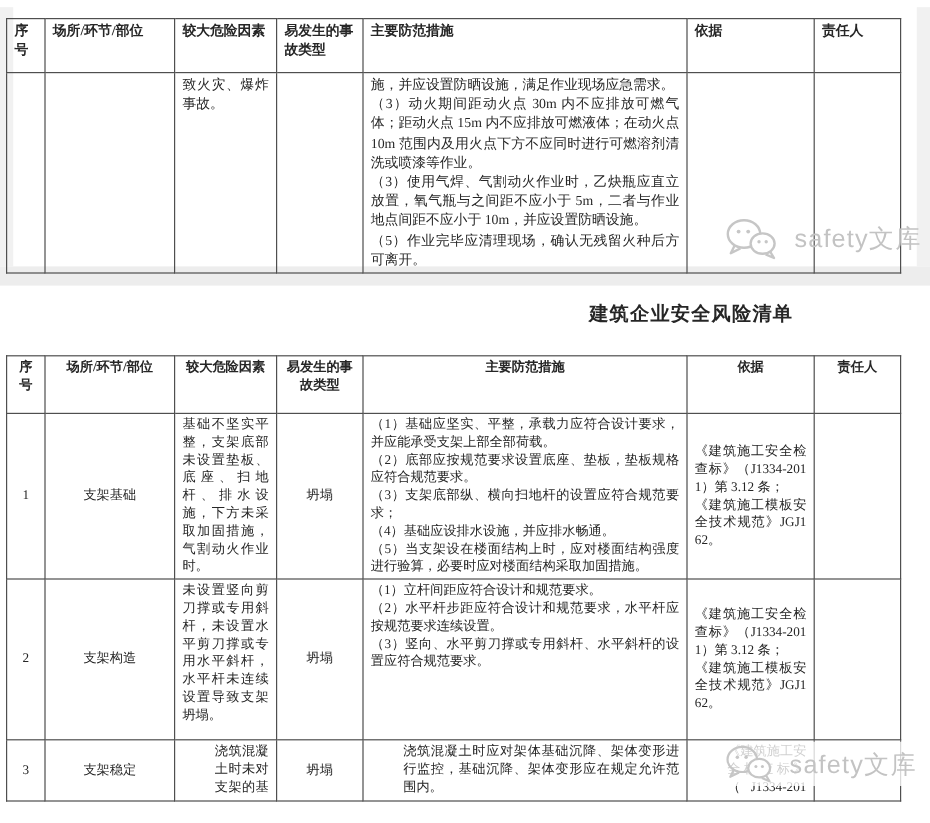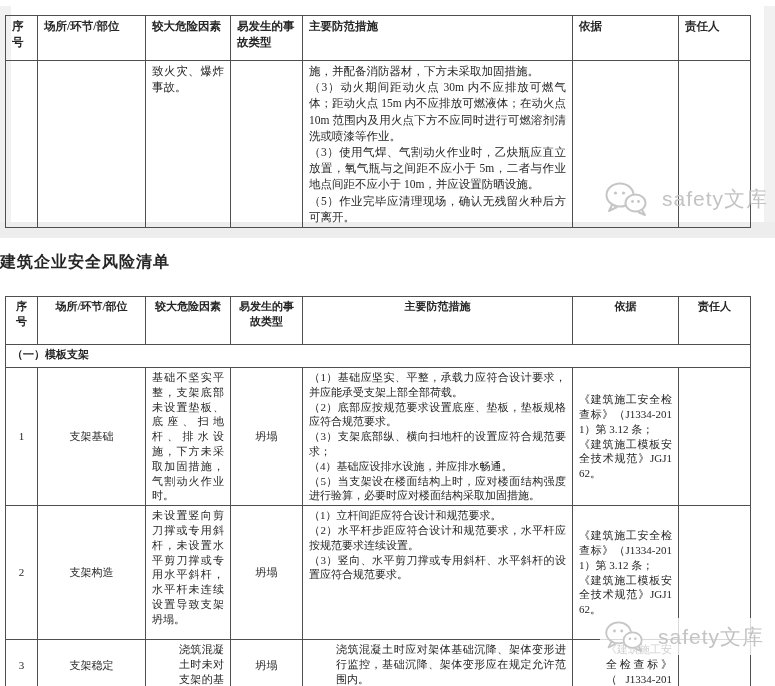--- a/index.html
+++ b/index.html
@@ -40,21 +40,21 @@
   .r3 td{height:44px;}
   .r3 .clip{max-height:46px;overflow:hidden;margin-left:27px;}
 
   .c{text-align:center;}
   .mid{vertical-align:middle !important;}
   .just{text-align:justify;}
   .para{margin:0;}
 
   .page-title{
     position:absolute;left:0;top:252px;width:661px;
-    text-align:left;font-size:16px;font-weight:bold;letter-spacing:1px;
+    text-align:right;font-size:16px;font-weight:bold;letter-spacing:1px;
   }
 
   .watermark{
     position:absolute;display:flex;align-items:center;gap:14px;
     color:#c3c3c3;
     font-family:Liberation Sans, sans-serif;
     font-size:21px;letter-spacing:1px;white-space:nowrap;
     z-index:5;pointer-events:none;
   }
   #watermark-top{left:604px;top:181px;}
@@ -87,21 +87,21 @@
     <td>主要防范措施</td>
     <td>依据</td>
     <td>责任人</td>
   </tr>
   <tr class="t1-body">
     <td></td>
     <td></td>
     <td class="just">致火灾、爆炸事故。</td>
     <td></td>
     <td class="just">
-      <div class="para">施，并配备消防器材，下方未采取加固措施。</div>
+      <div class="para">施，并应设置防晒设施，满足作业现场应急需求。</div>
       <div class="para">（3）动火期间距动火点 30m 内不应排放可燃气体；距动火点 15m 内不应排放可燃液体；在动火点 10m 范围内及用火点下方不应同时进行可燃溶剂清洗或喷漆等作业。</div>
       <div class="para">（3）使用气焊、气割动火作业时，乙炔瓶应直立放置，氧气瓶与之间距不应小于 5m，二者与作业地点间距不应小于 10m，并应设置防晒设施。</div>
       <div class="para">（5）作业完毕应清理现场，确认无残留火种后方可离开。</div>
     </td>
     <td></td>
     <td></td>
   </tr>
 </tbody>
   </table>
 
@@ -120,23 +120,20 @@
   <tbody>
       <tr class="hdr">
     <td>序号</td>
     <td>场所/环节/部位</td>
     <td>较大危险因素</td>
     <td>易发生的事故类型</td>
     <td>主要防范措施</td>
     <td>依据</td>
     <td>责任人</td>
   </tr>
-  <tr class="sec-row">
-    <td colspan="7">（一）模板支架</td>
-  </tr>
 
   <tr class="r1">
     <td class="c mid">1</td>
     <td class="c mid">支架基础</td>
     <td class="just">基础不坚实平整，支架底部未设置垫板、底座、扫地杆、排水设施，下方未采取加固措施，气割动火作业时。</td>
     <td class="c mid">坍塌</td>
     <td class="just">
       <div class="para">（1）基础应坚实、平整，承载力应符合设计要求，并应能承受支架上部全部荷载。</div>
       <div class="para">（2）底部应按规范要求设置底座、垫板，垫板规格应符合规范要求。</div>
       <div class="para">（3）支架底部纵、横向扫地杆的设置应符合规范要求；</div>

